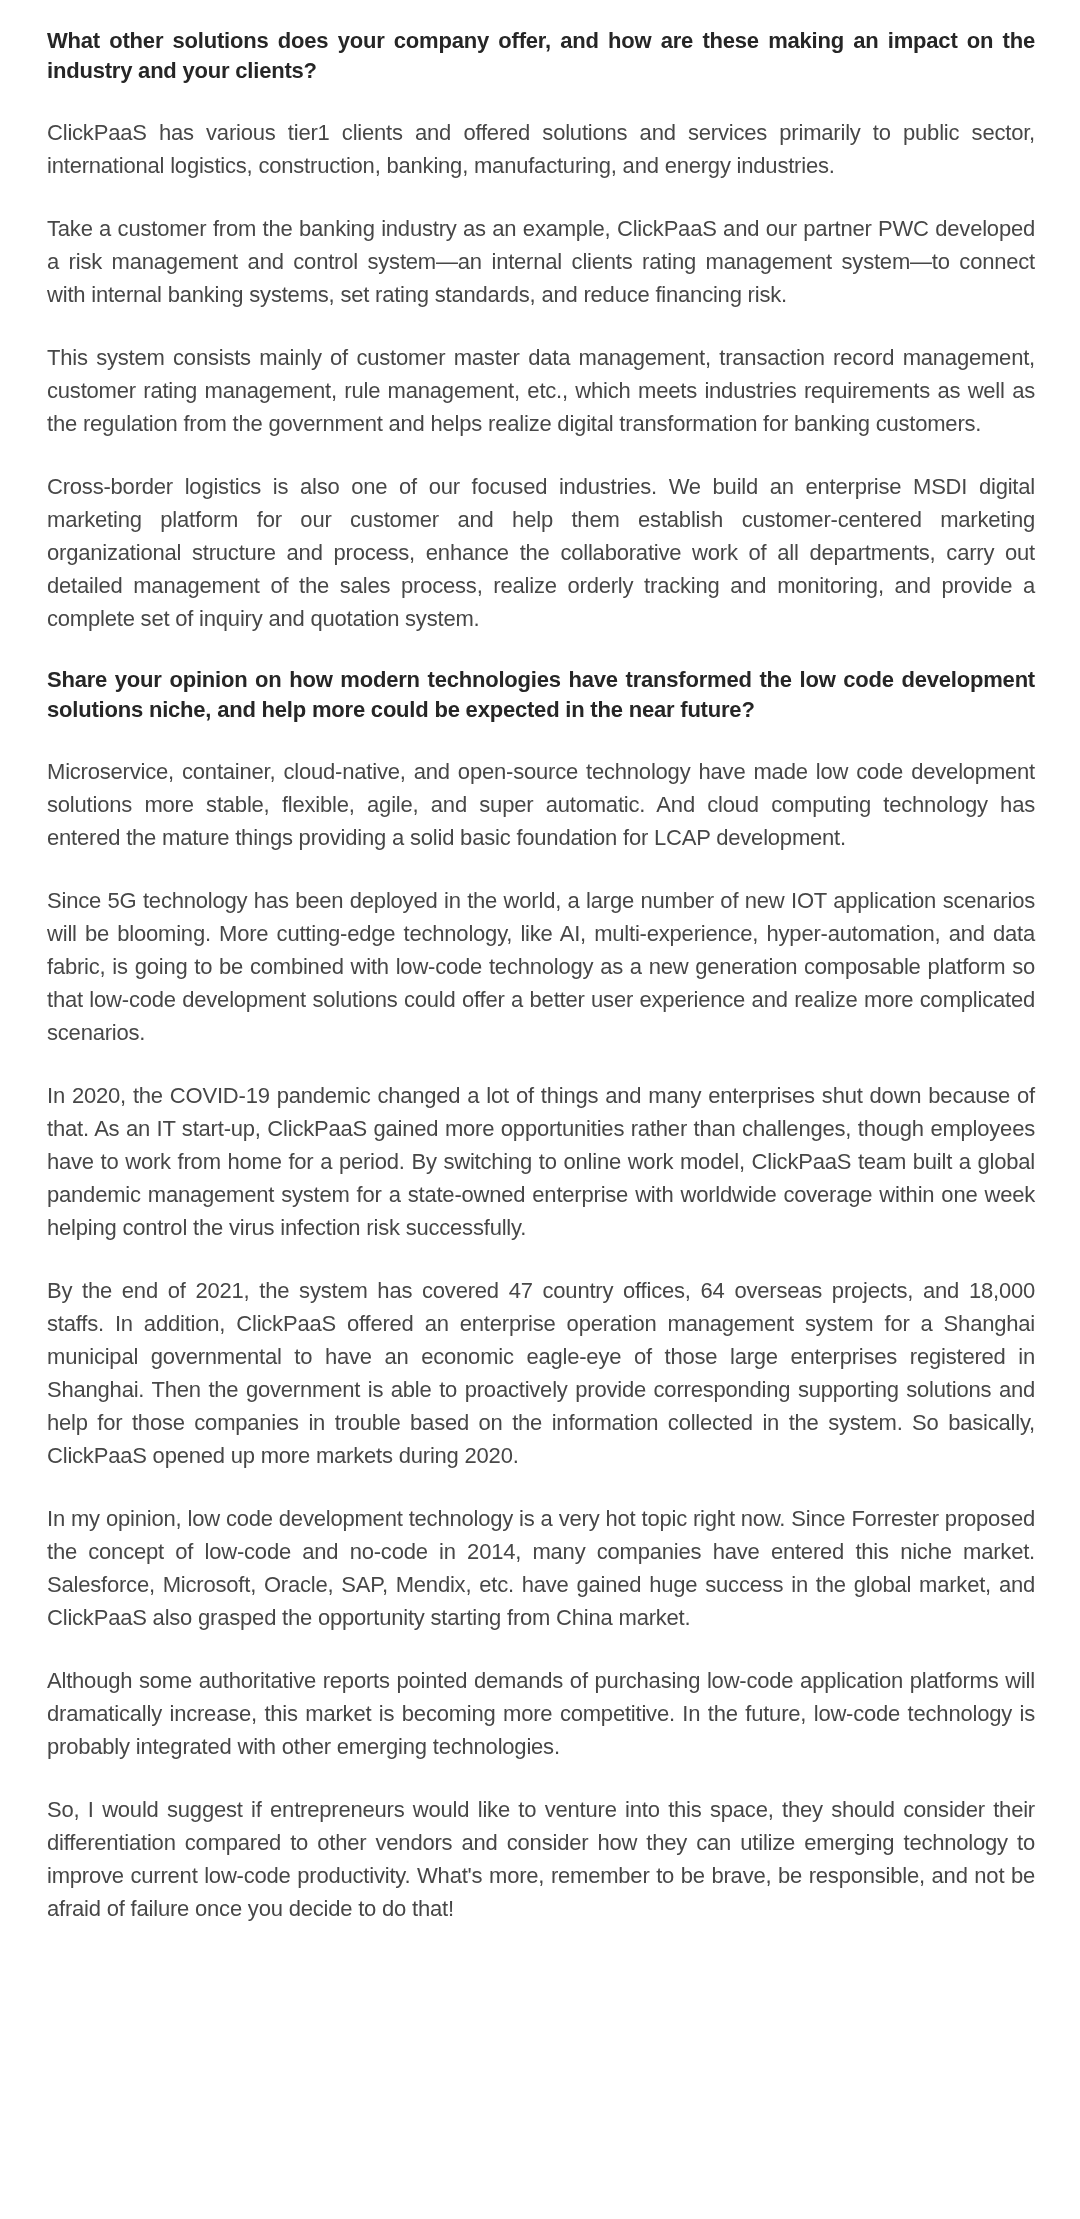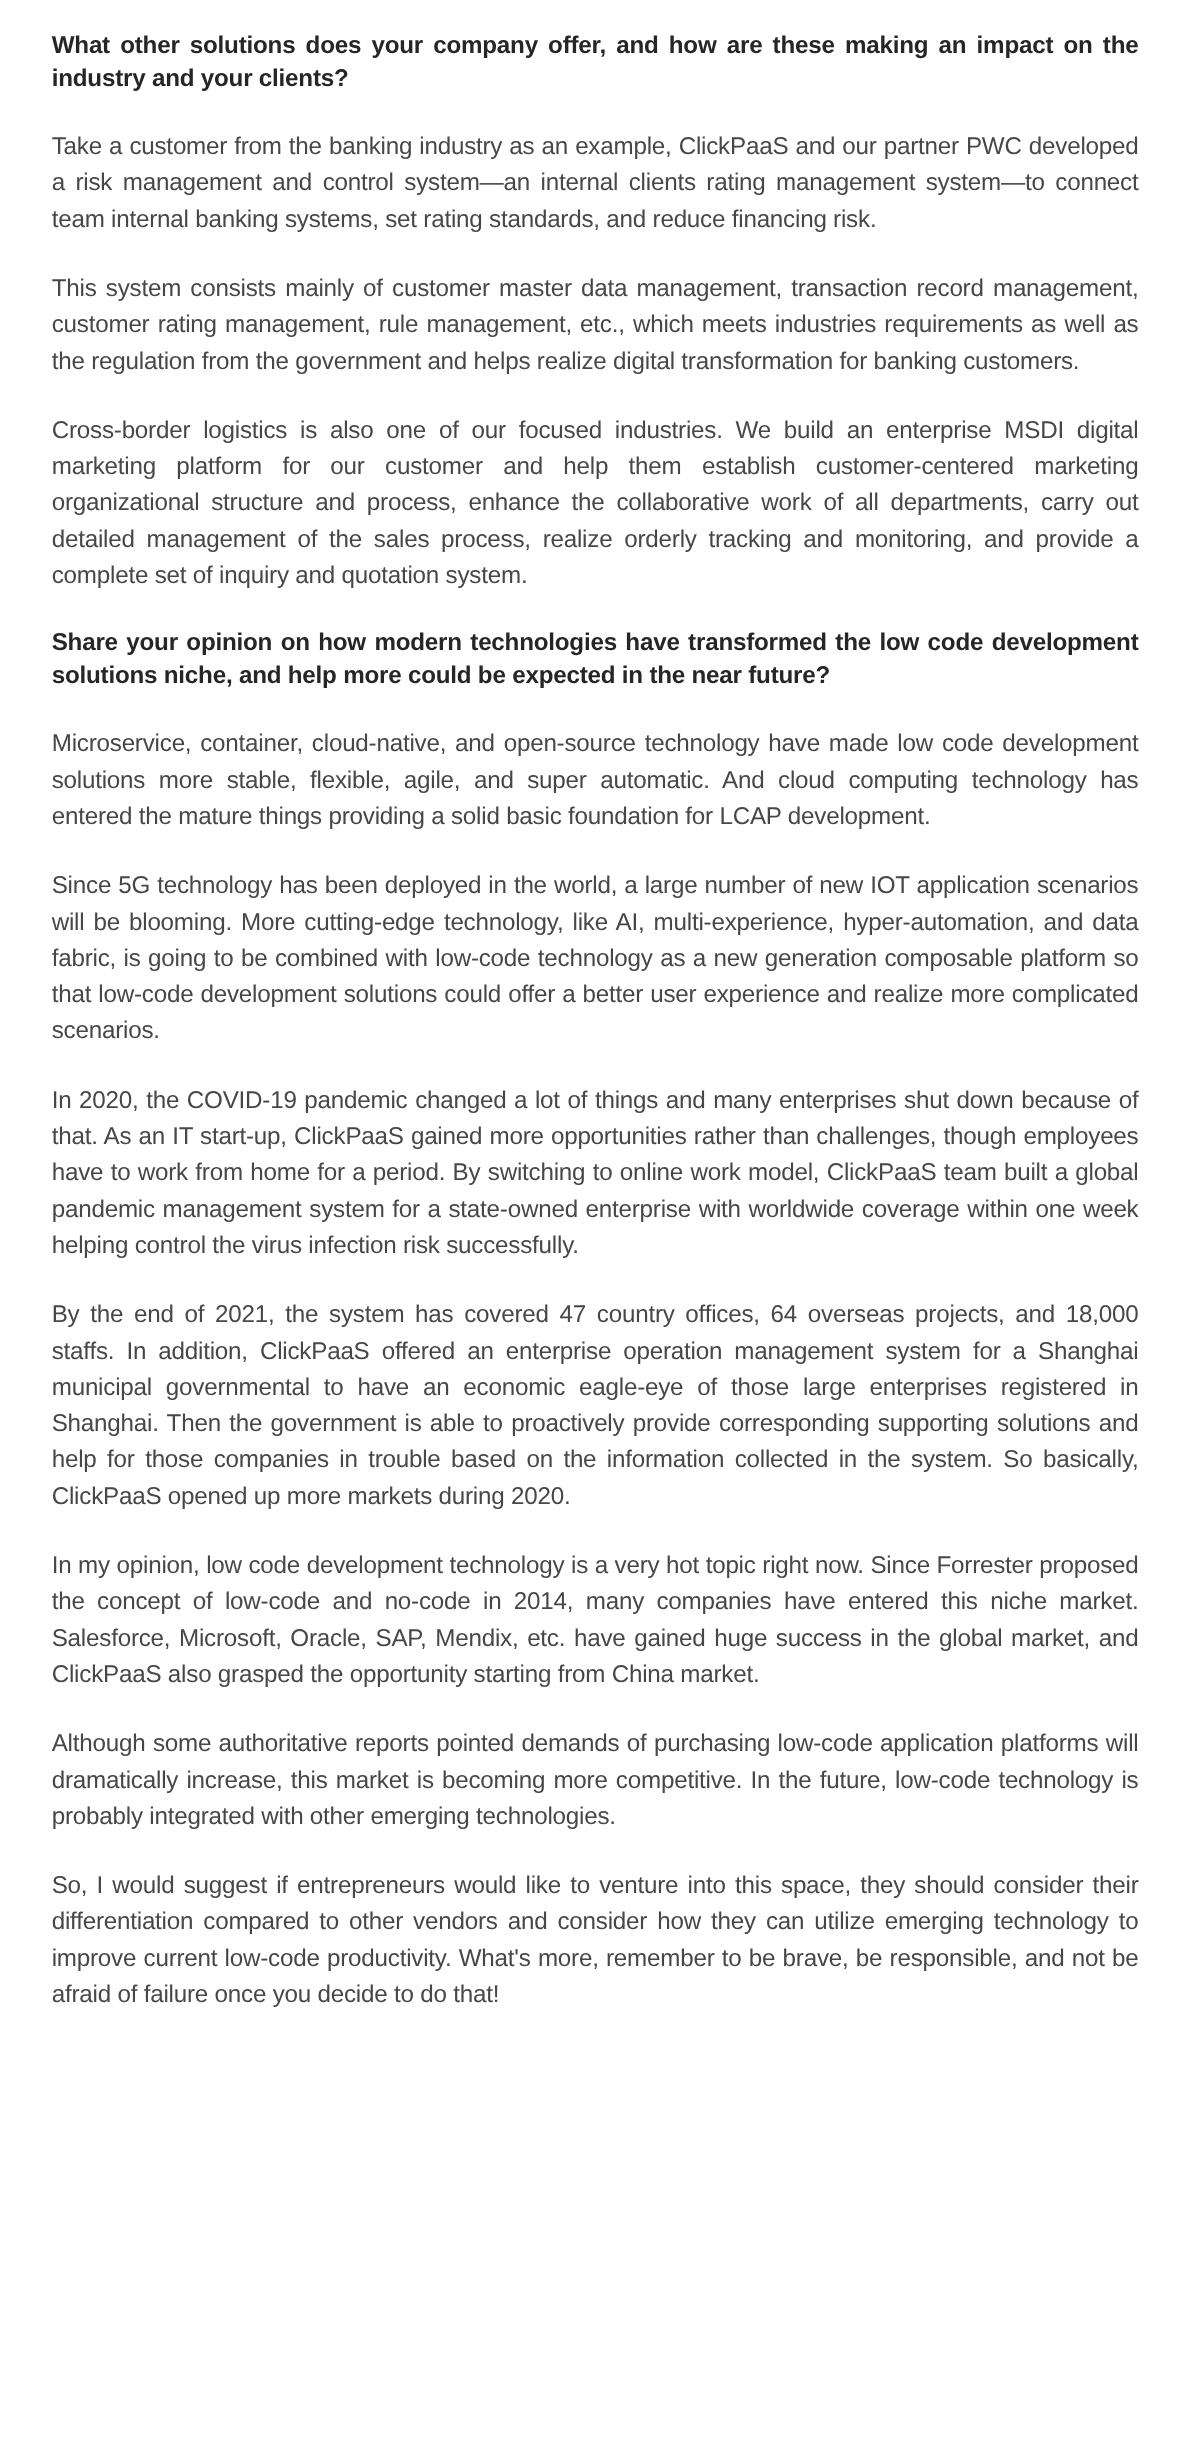--- a/index.html
+++ b/index.html
@@ -45,21 +45,22 @@
     margin-top: 0;
   }
 </style>
 </head>
 <body>
 
 <div class="page">
   <div class="article">
 
     <h2 class="q">What other solutions does your company offer, and how are these making an impact on the industry and your clients?</h2>
-    <p class="a">Take a customer from the banking industry as an example, ClickPaaS and our partner PWC developed a risk management and control system—an internal clients rating management system—to connect team internal banking systems, set rating standards, and reduce financing risk.</p>
+    <p class="a">ClickPaaS has various tier1 clients and offered solutions and services primarily to public sector, international logistics, construction, banking, manufacturing, and energy industries.</p>
+    <p class="a">Take a customer from the banking industry as an example, ClickPaaS and our partner PWC developed a risk management and control system—an internal clients rating management system—to connect with internal banking systems, set rating standards, and reduce financing risk.</p>
     <p class="a">This system consists mainly of customer master data management, transaction record management, customer rating management, rule management, etc., which meets industries requirements as well as the regulation from the government and helps realize digital transformation for banking customers.</p>
     <p class="a">Cross-border logistics is also one of our focused industries. We build an enterprise MSDI digital marketing platform for our customer and help them establish customer-centered marketing organizational structure and process, enhance the collaborative work of all departments, carry out detailed management of the sales process, realize orderly tracking and monitoring, and provide a complete set of inquiry and quotation system.</p>
 
     <h2 class="q">Share your opinion on how modern technologies have transformed the low code development solutions niche, and help more could be expected in the near future?</h2>
     <p class="a">Microservice, container, cloud-native, and open-source technology have made low code development solutions more stable, flexible, agile, and super automatic. And cloud computing technology has entered the mature things providing a solid basic foundation for LCAP development.</p>
     <p class="a">Since 5G technology has been deployed in the world, a large number of new IOT application scenarios will be blooming. More cutting-edge technology, like AI, multi-experience, hyper-automation, and data fabric, is going to be combined with low-code technology as a new generation composable platform so that low-code development solutions could offer a better user experience and realize more complicated scenarios.</p>
 
     <p class="a">In 2020, the COVID-19 pandemic changed a lot of things and many enterprises shut down because of that. As an IT start-up, ClickPaaS gained more opportunities rather than challenges, though employees have to work from home for a period. By switching to online work model, ClickPaaS team built a global pandemic management system for a state-owned enterprise with worldwide coverage within one week helping control the virus infection risk successfully.</p>
     <p class="a">By the end of 2021, the system has covered 47 country offices, 64 overseas projects, and 18,000 staffs. In addition, ClickPaaS offered an enterprise operation management system for a Shanghai municipal governmental to have an economic eagle-eye of those large enterprises registered in Shanghai. Then the government is able to proactively provide corresponding supporting solutions and help for those companies in trouble based on the information collected in the system. So basically, ClickPaaS opened up more markets during 2020.</p>
 

